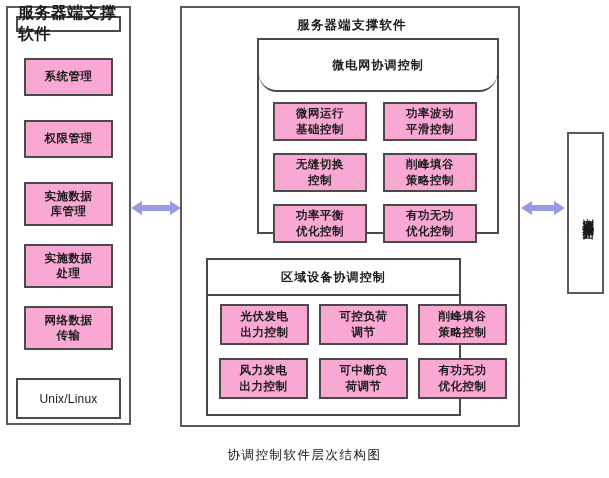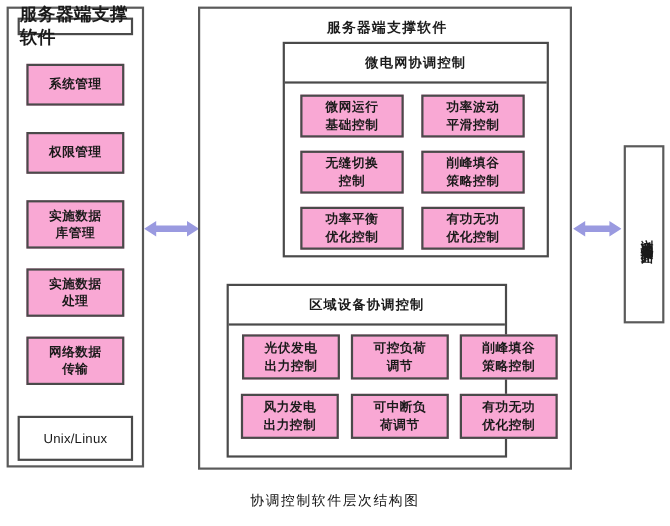--- a/index.html
+++ b/index.html
@@ -134,21 +134,21 @@
     position: relative;
   }
   .section-grid .leafbox { position: absolute; }
 
   #sec-micro {
     left: 75px;
     top: 30px;
     width: 242px;
     height: 196px;
   }
-  #sec-micro .section-head { height: 36px; }
+  #sec-micro .section-head { height: 52px; border-radius: 18px; }
   #sec-micro .section-grid { height: 156px; }
   #sec-micro .leafbox { width: 94px; height: 39px; }
 
   #sec-area {
     left: 24px;
     top: 250px;
     width: 255px;
     height: 158px;
   }
   #sec-area .section-head { height: 36px; }

